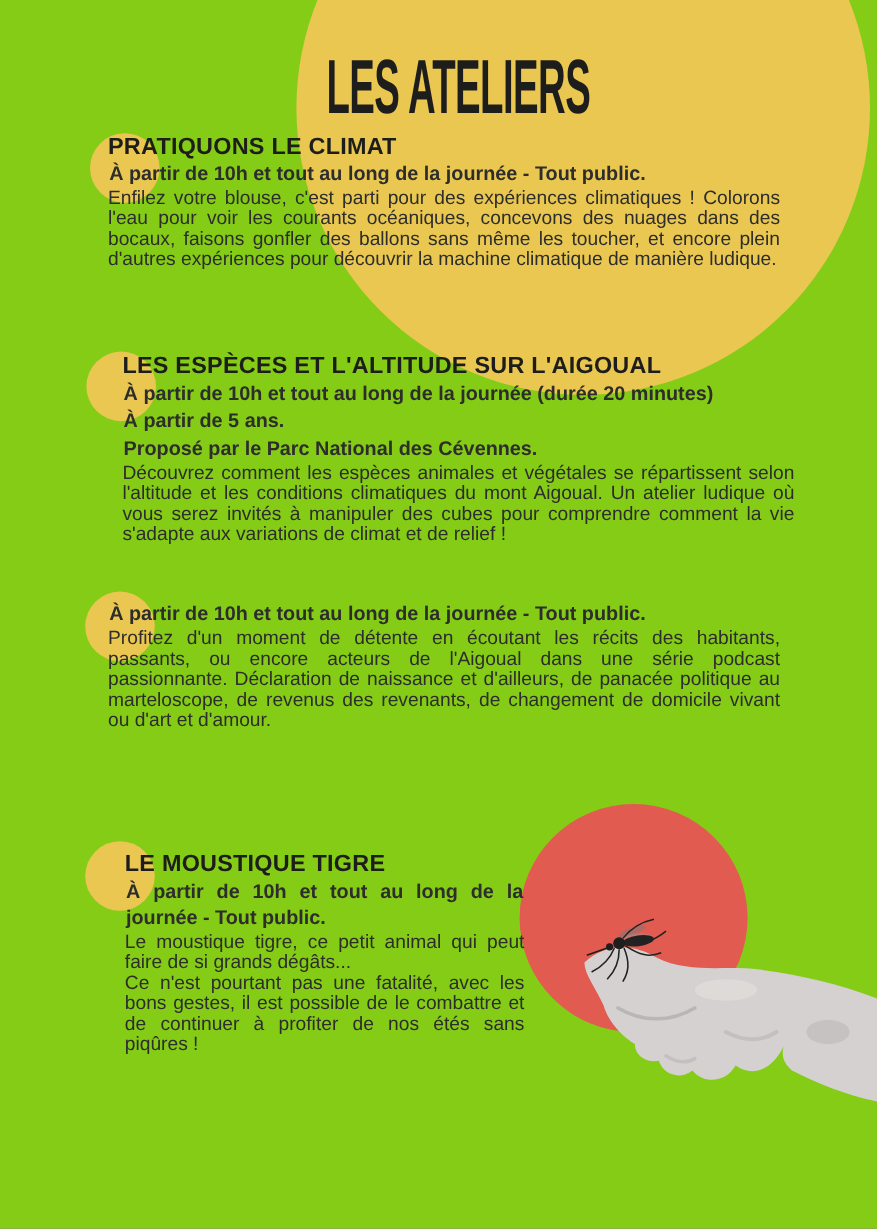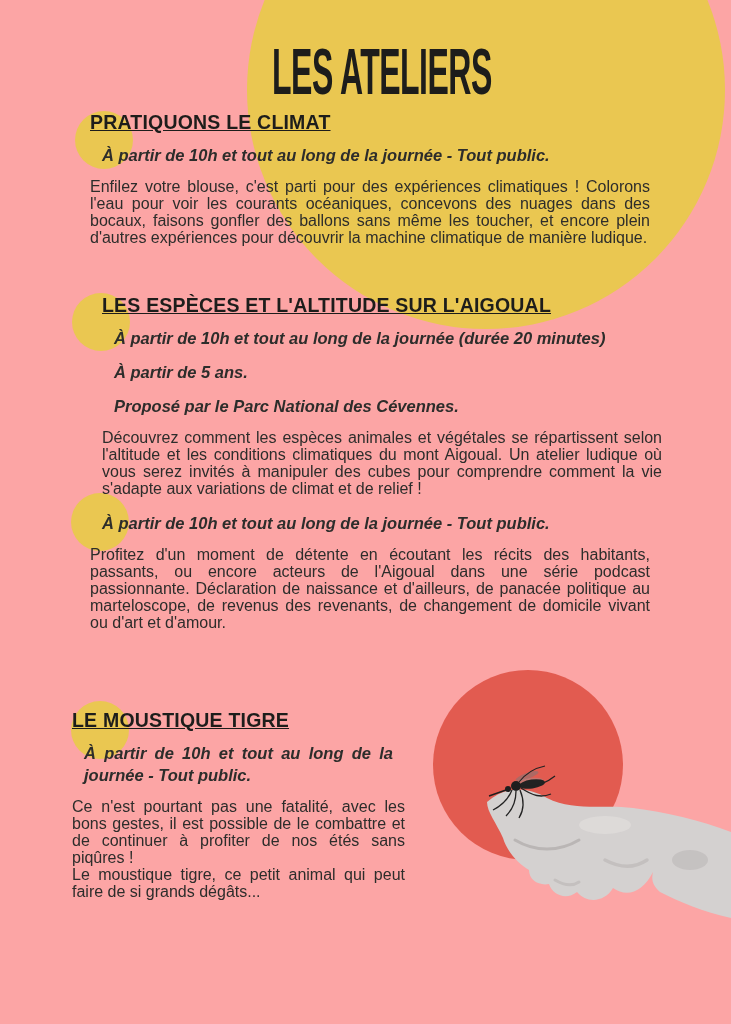--- a/index.html
+++ b/index.html
@@ -1,17 +1,17 @@
 <!DOCTYPE html>
 <html><head>
 <meta charset="utf-8">
 <style>
   html,body{margin:0;padding:0;background:#888;}
   .page{
-    position:relative;width:731px;height:1024px;background:#fca5a5;
+    position:relative;width:731px;height:1024px;background:#84cc16;
     overflow:hidden;font-family:"Liberation Sans",sans-serif;
     margin:0 auto;
   }
   .circle{position:absolute;border-radius:50%;z-index:1;}
   .big-circle{left:247px;top:-149px;width:478px;height:478px;background:#eac751;}
   .bullet{width:58px;height:58px;background:#eac751;}
   .bullet-1{left:75px;top:111px;}
   .bullet-2{left:72px;top:293px;}
   .bullet-3{left:71px;top:493px;}
   .bullet-4{left:71px;top:701px;}
@@ -21,28 +21,28 @@
     position:absolute;left:272px;top:40px;z-index:5;
     font-size:64px;font-weight:bold;line-height:1;color:#1d1d1b;
     letter-spacing:-1px;white-space:nowrap;
     transform:scaleX(0.5);transform-origin:left top;
   }
 
   .section{position:absolute;z-index:5;color:#2d2d2b;}
   .sec-1{left:90px;top:112px;width:560px;}
   .sec-2{left:102px;top:295px;width:560px;}
   .sec-3{left:90px;top:500px;width:560px;}
-  .sec-4{left:72px;top:710px;width:333px;}
+  .sec-4{left:104px;top:710px;width:333px;}
 
   .sec-heading{
     margin:0 0 2px 0;font-size:19.5px;font-weight:bold;line-height:20px;
-    color:#1d1d1b;letter-spacing:0.2px;white-space:nowrap;text-decoration:underline;
+    color:#1d1d1b;letter-spacing:0.2px;white-space:nowrap;
   }
   .sec-meta{
-    margin:12px;font-size:16.5px;font-weight:bold;font-style:italic;
+    margin:1px;font-size:16.5px;font-weight:bold;
     line-height:22px;text-align:justify;
   }
   .sec-body{
     margin:0;font-size:16px;line-height:17px;text-align:justify;
   }
   
   .wrap-spacer{
     float:right;width:158px;height:138px;
     shape-outside:polygon(0 92px,158px 92px,158px 138px,0 138px);
   }
@@ -124,18 +124,18 @@
     <div class="sec-body">
       <div class="wrap-spacer"></div>
       <p>Profitez d'un moment de détente en écoutant les récits des habitants, passants, ou encore acteurs de l'Aigoual dans une série podcast passionnante. Déclaration de naissance et d'ailleurs, de panacée politique au marteloscope, de revenus des revenants, de changement de domicile vivant ou d'art et d'amour.</p>
     </div>
   </div>
 
   <div class="section sec-4">
     <h2 class="sec-heading">LE MOUSTIQUE TIGRE</h2>
     <p class="sec-meta">À partir de 10h et tout au long de la journée - Tout public.</p>
     <div class="sec-body">
+      <p>Le moustique tigre, ce petit animal qui peut faire de si grands dégâts...</p>
       <p>Ce n'est pourtant pas une fatalité, avec les bons gestes, il est possible de le combattre et de continuer à profiter de nos étés sans piqûres !</p>
-      <p>Le moustique tigre, ce petit animal qui peut faire de si grands dégâts...</p>
     </div>
   </div>
 
 </div>
 
 </body></html>

